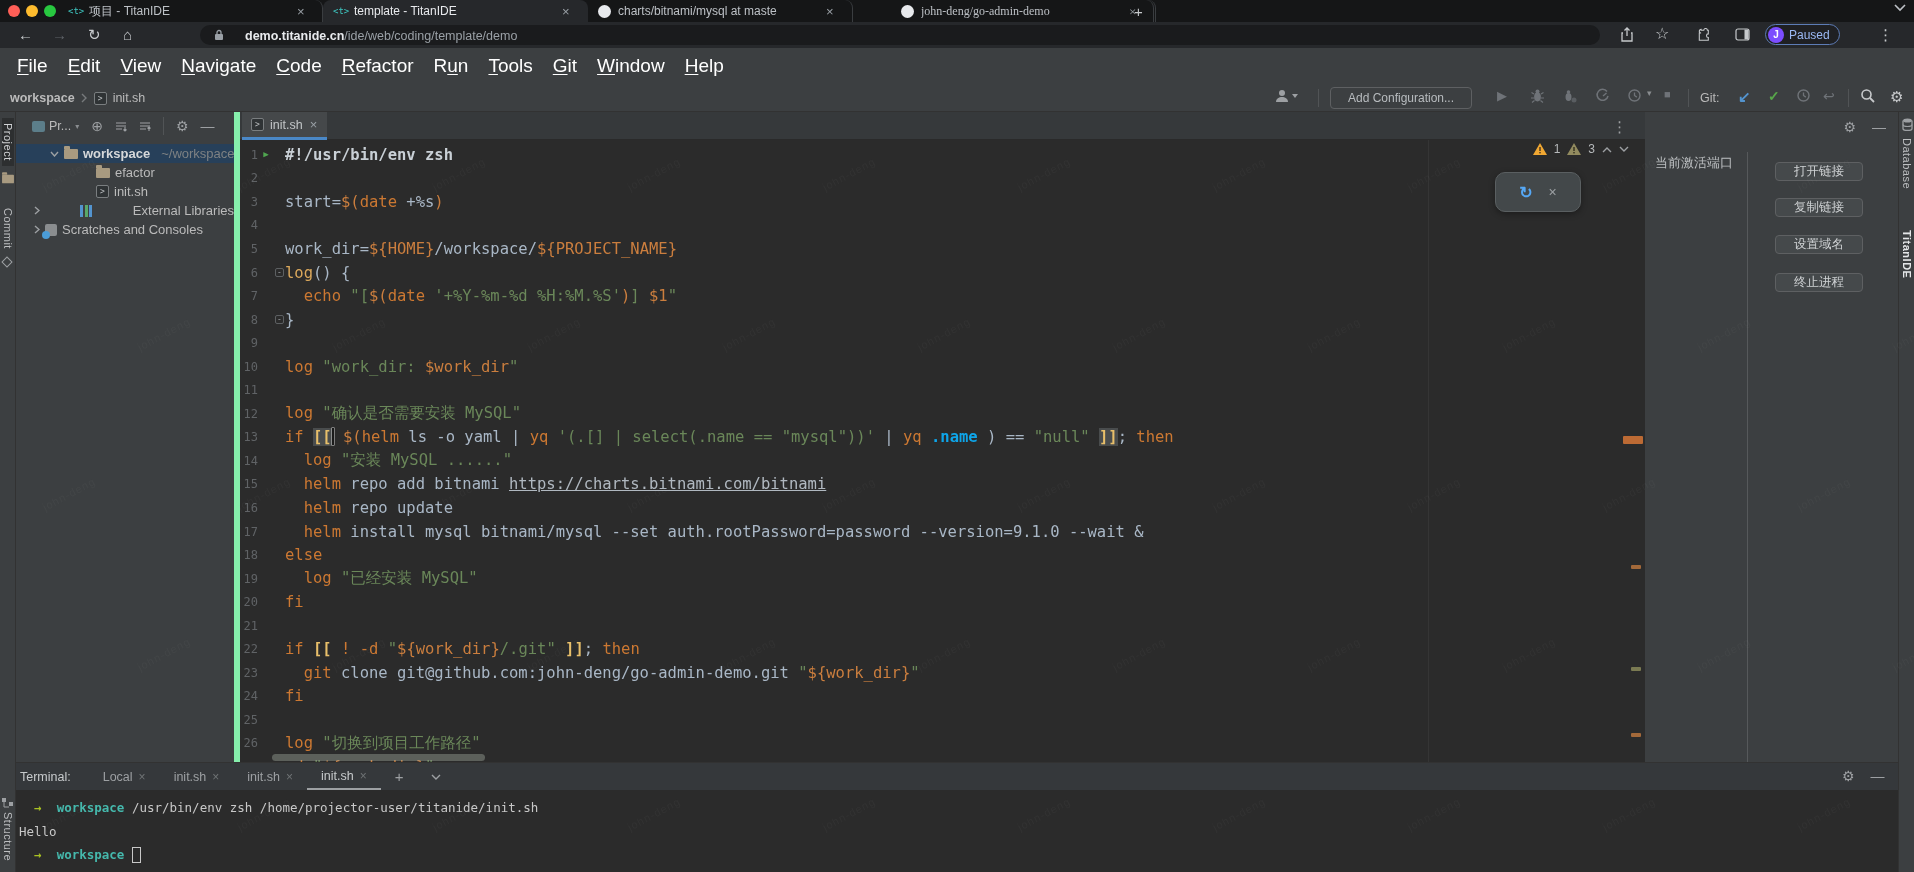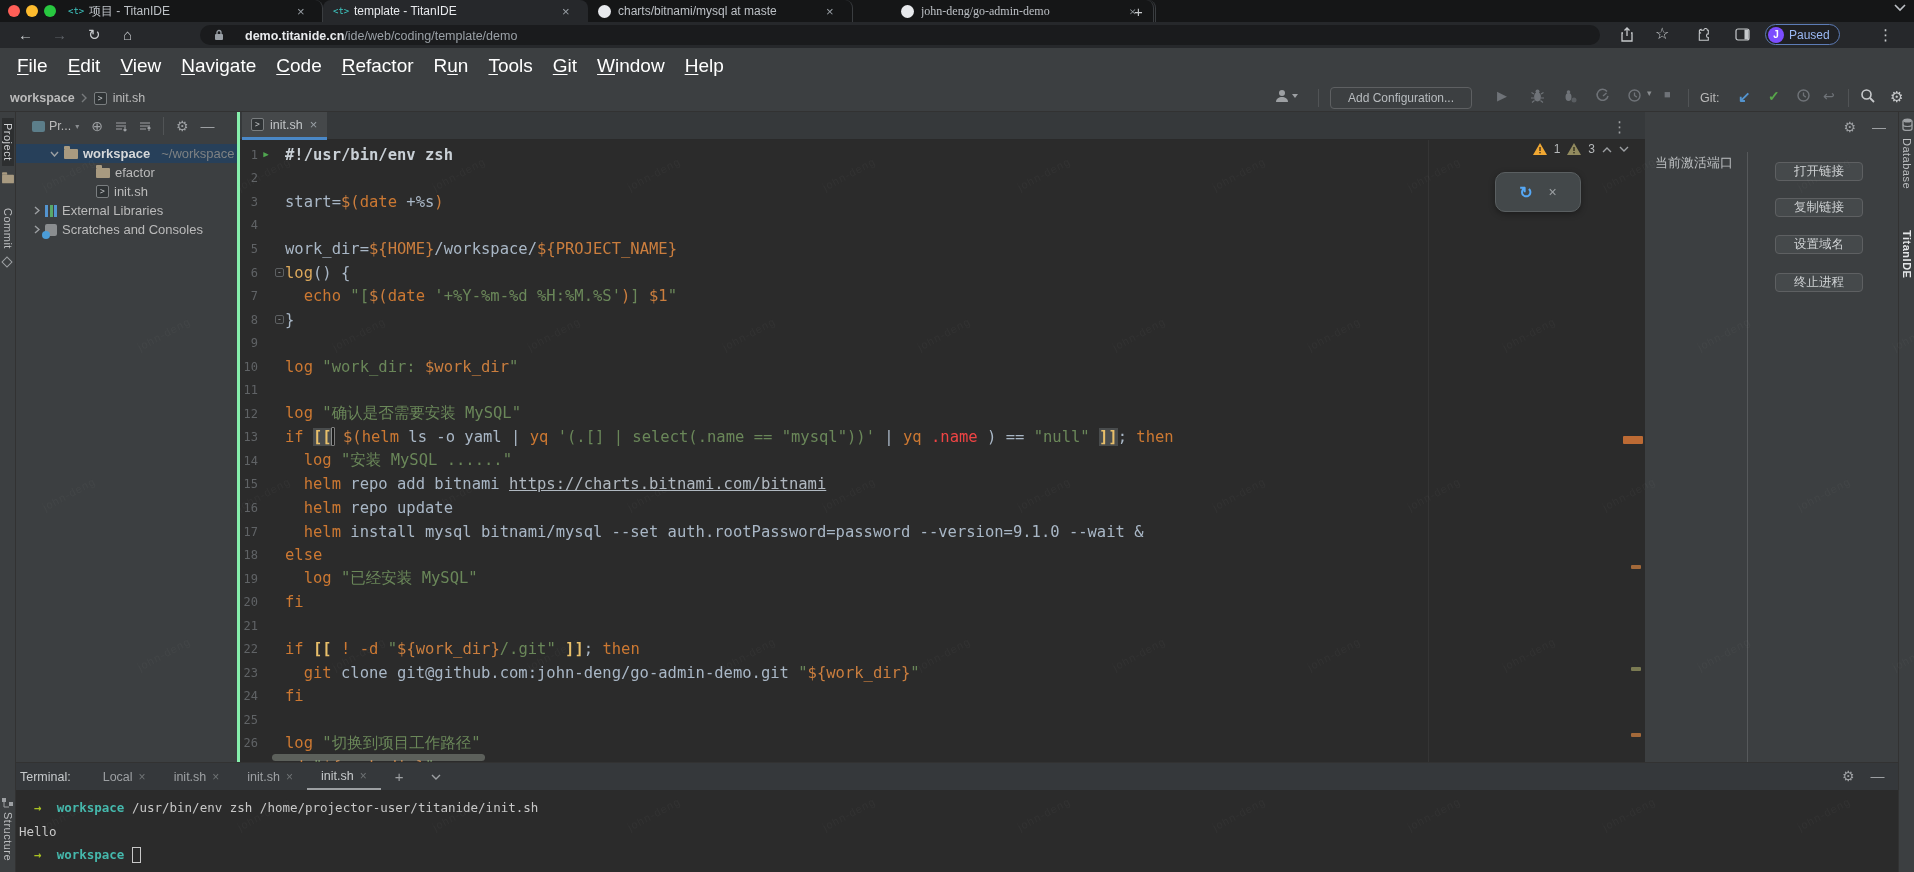--- a/index.html
+++ b/index.html
@@ -47,21 +47,21 @@
   .sep-v{width:1px;height:18px;background:#515456}
   .tbtn{position:absolute;top:4px;display:flex;align-items:center;justify-content:center}
   #addcfg{position:absolute;left:1330px;top:3px;width:142px;height:22px;border:1px solid #5e6062;
     border-radius:4px;color:#b8bcbf;font-size:12px;display:flex;align-items:center;justify-content:center}
   #gitlbl{position:absolute;left:1700px;top:7px;color:#bbbbbb;font-size:12.5px}
 
   
   #stripeL{position:absolute;left:0;top:112px;width:16px;height:760px;background:#3c3f41;border-right:1px solid #323232}
   #stripeR{position:absolute;left:1898px;top:112px;width:16px;height:760px;background:#3c3f41;border-left:1px solid #323232}
   .vtext{writing-mode:vertical-rl;color:#bdbfc1;font-size:11px;letter-spacing:.5px;white-space:nowrap}
-  #projpanel{position:absolute;left:16px;top:112px;width:224px;height:650px;background:#3c3f41;border-right:3px solid #86efac}
+  #projpanel{position:absolute;left:16px;top:112px;width:224px;height:650px;background:#3c3f41;border-right:6px solid #86efac}
   #projhdr{position:absolute;left:0;top:0;width:100%;height:28px;display:flex;align-items:center;gap:12px;padding-left:16px}
   .hico{color:#9da0a3;font-size:14px;line-height:1}
   .trow{display:flex;align-items:center;height:19px;gap:5px;font-size:13px;color:#bbbbbb;white-space:nowrap}
   .trow.sel{background:#27405a}
   .trow .hint{color:#7e8183;margin-left:6px}
   .fico{width:14px;height:10px;background:#a89a80;border-radius:1px;position:relative;flex:none}
   .fico::before{content:'';position:absolute;top:-3px;left:0;width:6px;height:3px;background:#a89a80;border-radius:1px 1px 0 0}
   .shico{width:13px;height:13px;background:#2f3335;border:1px solid #7a7e80;border-radius:2px;flex:none;
     color:#b9bdbf;font-family:"DejaVu Sans Mono",monospace;font-size:8px;line-height:11px;text-align:center}
   .libico{display:flex;gap:1.5px;align-items:flex-end;flex:none}
@@ -75,21 +75,21 @@
   #edtab{position:absolute;left:2px;top:0;height:28px;display:flex;align-items:center;gap:6px;padding:0 9px;
     background:#45484a;border-bottom:3px solid #4a88c7;color:#c3c6c8;font-size:12.5px}
   #edbody{position:absolute;left:0;top:28px;width:100%;height:622px;overflow:hidden}
   #codelines{position:absolute;left:0;top:3px;width:100%}
   .cl{display:flex;height:23.55px;align-items:center;font-family:"DejaVu Sans Mono",monospace;font-size:15.5px;white-space:pre}
   .gnum{width:18px;text-align:right;color:#606366;font-size:12px;flex:none;font-family:"DejaVu Sans Mono",monospace}
   .gico{width:16px;text-align:center;flex:none;font-size:9px;line-height:1}
   .gfold{width:11px;flex:none;display:flex;justify-content:center}
   .foldbox{width:9px;height:9px;border:1px solid #5d6062;border-radius:2px;color:#9da0a3;font-size:8px;line-height:7px;text-align:center}
   .pl{color:#a9b7c6}.kw{color:#cc7832}.vr{color:#cb7e3e}.st{color:#6a8759}
-  .fn{color:#dba85c}.bd{color:#ef4444;font-weight:normal}
+  .fn{color:#dba85c}.bd{color:#0ea5e9;font-weight:bold}
   .br{color:#e8bf6a;font-weight:bold}
   .brh{color:#e8bf6a;font-weight:bold;background:rgba(110,118,120,.45)}
   .lk{color:#b0b8c0;text-decoration:underline}
   .sb{color:#c9d0d6;font-weight:bold}
   .ibeam{display:inline-block;width:2px;height:17px;background:#1a1a1a;position:relative;vertical-align:-3px;
     box-shadow:0 0 0 .5px #cfcfcf}
   #marginline{position:absolute;left:1188px;top:0;width:1px;height:622px;background:#353535}
   .smark{position:absolute;border-radius:1px}
   #inspect{position:absolute;right:16px;top:2px;display:flex;align-items:center;gap:7px;color:#b6b9bb;font-size:12px}
   #refreshpop{position:absolute;left:1255px;top:32px;width:86px;height:40px;background:#43484a;
@@ -343,21 +343,21 @@
       <div class="trow" style="padding-left: 66px;">
         <span style="width: 9px;"></span>
         <span class="fico"></span>
         <span>efactor</span>
       </div>
       <div class="trow" style="padding-left: 66px;">
         <span style="width: 9px;"></span>
         <span class="shico">&gt;</span>
         <span>init.sh</span>
       </div>
-      <div class="trow" style="padding-left: 18px;">
+      <div class="trow" style="padding-left: 18px; justify-content: space-between;">
         <span>
           <svg width="6" height="9" viewBox="0 0 6 9">
             <path d="M1 1l4 3.5L1 8" stroke="#9da0a3" stroke-width="1.4" fill="none"></path>
           </svg>
         </span>
         <span class="libico">
           <i style="background:#5394cf"></i>
           <i style="background:#59a869"></i>
           <i style="background:#5394cf"></i>
         </span>

